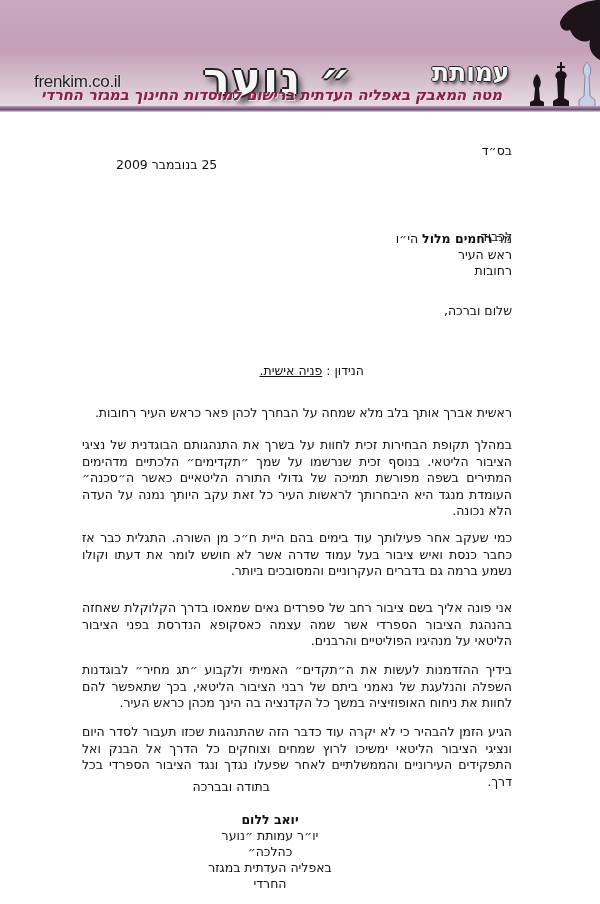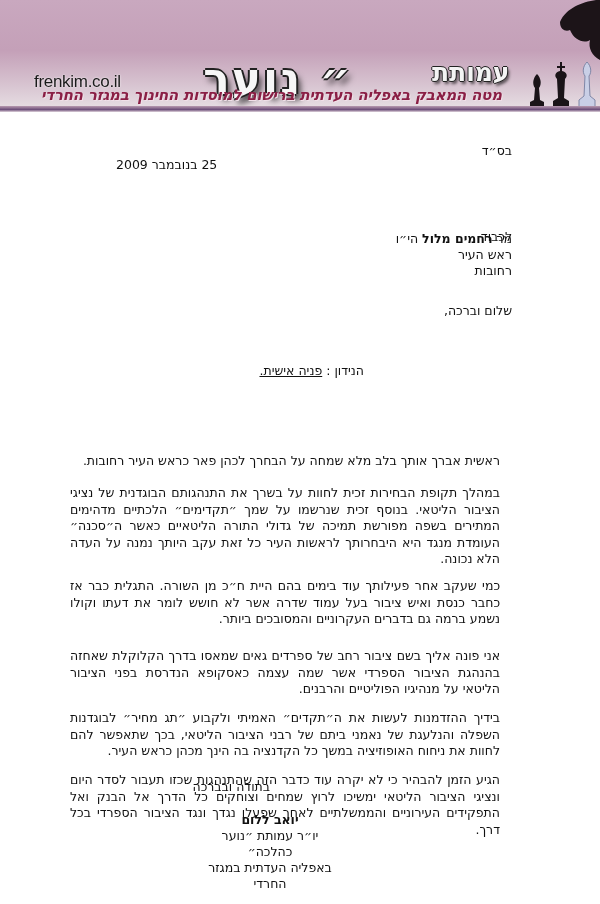--- a/index.html
+++ b/index.html
@@ -16,22 +16,22 @@
   .amutat { position:absolute; left:432px; top:58px; font-weight:bold; font-size:25px; color:#f4f4f4; direction:rtl;
     text-shadow: -1px 0 #222, 1px 0 #222, 0 -1px #222, 0 1px #222, 2px 3px 3px rgba(0,0,0,0.6); }
   .site { position:absolute; left:34px; top:72px; font-family:"Liberation Sans", sans-serif; font-size:17px; color:#1a1a1a;
     letter-spacing:-0.3px; text-shadow:0 0 2px #fff; }
   .tagline { position:absolute; left:30px; top:86px; width:432px; text-align:center; direction:rtl;
     font-weight:bold; font-style:italic; font-size:15px; color:#8a1f45; letter-spacing:-0.2px;
     text-shadow:1px 1px 0 #f0e0e8; white-space:nowrap;padding-left:40px; }
   .chess { position:absolute; }
   .hand { position:absolute; left:552px; top:0; width:48px; height:70px; }
   .doc { position:absolute; direction:rtl; font-size:12.5px; line-height:16px; color:#111; }
-  .p { position:absolute; right:100px; width:430px; direction:rtl; text-align:justify; text-align-last:right;
-       font-size:12.5px; line-height:16.5px;margin-top:48px; }
+  .p { position:absolute; right:88px; width:430px; direction:rtl; text-align:justify; text-align-last:right;
+       font-size:12.5px; line-height:16.5px; }
   b { font-weight:bold; }
   u { text-decoration:underline; }
 </style>
 </head>
 <body>
 
 <div class="banner">
   <svg class="hand" viewBox="0 0 48 70">
     <path d="M8 22 C14 8 30 2 44 0 L48 0 L48 60 C40 56 36 48 38 40 C32 44 22 40 18 30 C14 32 8 30 8 22 Z" fill="#1c1418"></path>
   </svg>

